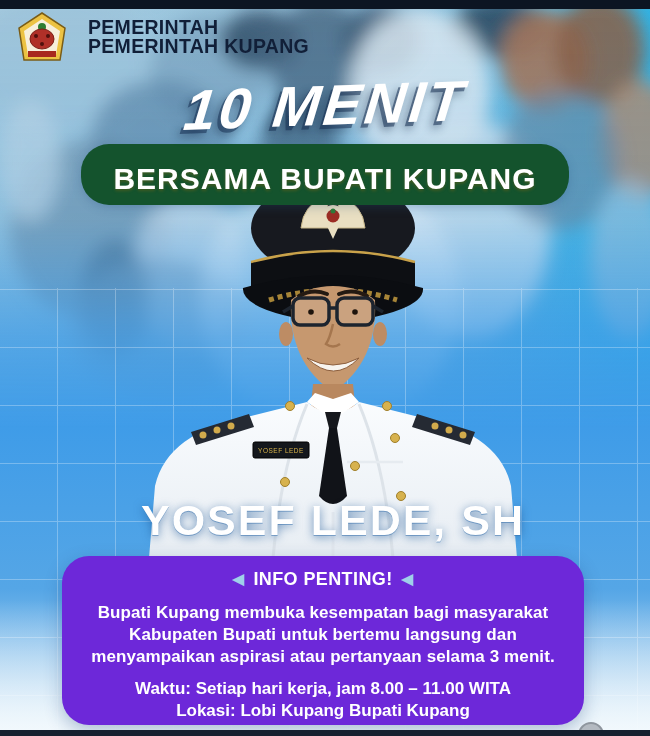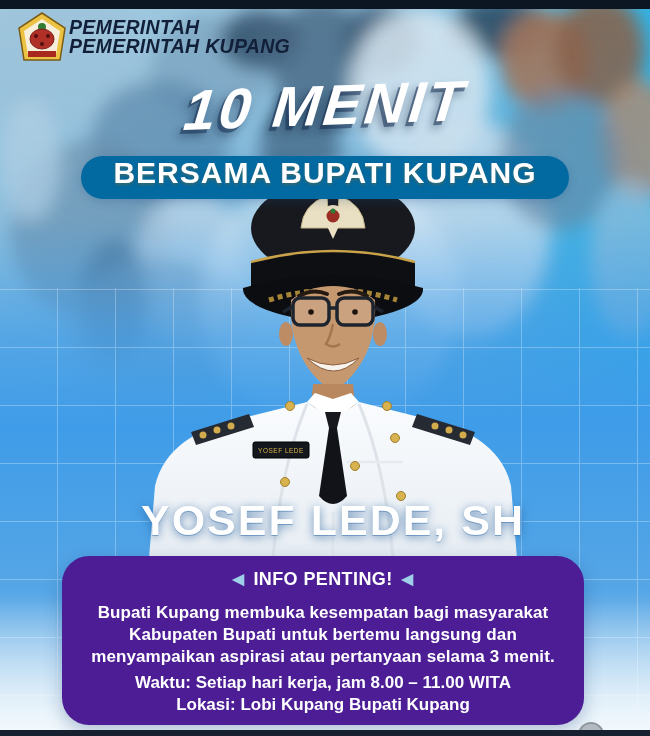--- a/index.html
+++ b/index.html
@@ -6,52 +6,52 @@
   .poster{
     position:relative;width:650px;height:736px;overflow:hidden;
     background:#3f9ce8;font-family:"Liberation Sans",sans-serif;
     -webkit-user-select:none;user-select:none;
   }
   .bg-svg{position:absolute;left:0;top:0;z-index:0;}
   .strip-top{position:absolute;left:0;top:0;width:650px;height:9px;background:#0c1522;z-index:9;}
   .strip-bottom{position:absolute;left:0;bottom:0;width:650px;height:6px;background:#16202f;z-index:9;}
   .watermark-dot{position:absolute;left:578px;top:722px;width:22px;height:22px;border-radius:50%;
     background:#b4bac1;border:2px solid #8f969e;z-index:8;}
-  .gov-header{position:absolute;left:16px;top:11px;display:flex;align-items:center;gap:1px;z-index:5;font-style:italic;}
+  .gov-header{position:absolute;left:16px;top:11px;display:flex;align-items:center;gap:20px;z-index:5;}
   .gov-header .org{color:#111f38;font-weight:bold;font-size:19.5px;line-height:19px;letter-spacing:.3px;}
   .title-wrap{position:absolute;left:0;top:72px;width:650px;text-align:center;z-index:5;}
   .title-main{
     display:inline-block;color:#ffffff;font-size:57px;font-weight:bold;font-style:italic;
     letter-spacing:3px;transform:skewX(-8deg) rotate(-2deg);
     text-shadow:-3px 4px 0 rgba(24,48,82,.55), -5px 7px 10px rgba(16,38,66,.45);
   }
   .title-pill{
-    display:inline-block;margin-top:18px;background:#0369a1;color:#ffffff;
+    display:inline-block;margin-top:6px;background:#14532d;color:#ffffff;
     font-size:30px;font-weight:bold;letter-spacing:1px;white-space:nowrap;
-    padding:0 32px 9px 32px;border-radius:28px;
+    padding:18px 32px 9px 32px;border-radius:28px;
     text-shadow:0 2px 3px rgba(146,106,16,.35);
     box-shadow:0 3px 10px rgba(40,80,130,.25);
   }
   .portrait{position:absolute;left:133px;top:166px;width:400px;height:392px;z-index:2;}
   .person-name{
     position:absolute;left:8px;top:496px;width:650px;text-align:center;z-index:5;
     color:#ffffff;font-size:43px;font-weight:bold;letter-spacing:2px;
     text-shadow:0 2px 10px rgba(28,86,150,.65), 0 1px 0 rgba(60,120,180,.5);
   }
   .info-card{
     position:absolute;left:62px;top:556px;width:522px;height:169px;z-index:6;
-    background:#4c1d95;border-radius:27px;color:#ffffff;text-align:center;
+    background:#6d28d9;border-radius:27px;color:#ffffff;text-align:center;
     padding-top:13px;box-sizing:border-box;
     box-shadow:0 6px 18px rgba(20,60,120,.3);
   }
   .info-heading{font-size:18px;font-weight:bold;letter-spacing:.4px;}
   .info-heading .arrow{color:#9fd0ea;font-size:15px;margin:0 9px;position:relative;top:-1px;}
   .info-body{margin-top:12px;font-size:17px;font-weight:bold;line-height:22px;letter-spacing:.1px;}
   .info-body div{white-space:nowrap;}
-  .info-meta{margin-top:4px;font-size:17px;font-weight:bold;line-height:22px;}
+  .info-meta{margin-top:10px;font-size:17px;font-weight:bold;line-height:22px;}
   .info-meta div{white-space:nowrap;}
 </style>
 </head>
 <body>
 
 <div class="poster">
 
   <svg class="bg-svg" width="650" height="736" viewBox="0 0 650 736">
     <defs>
       <linearGradient id="bgBase" x1="0" y1="0" x2="1" y2="1">

